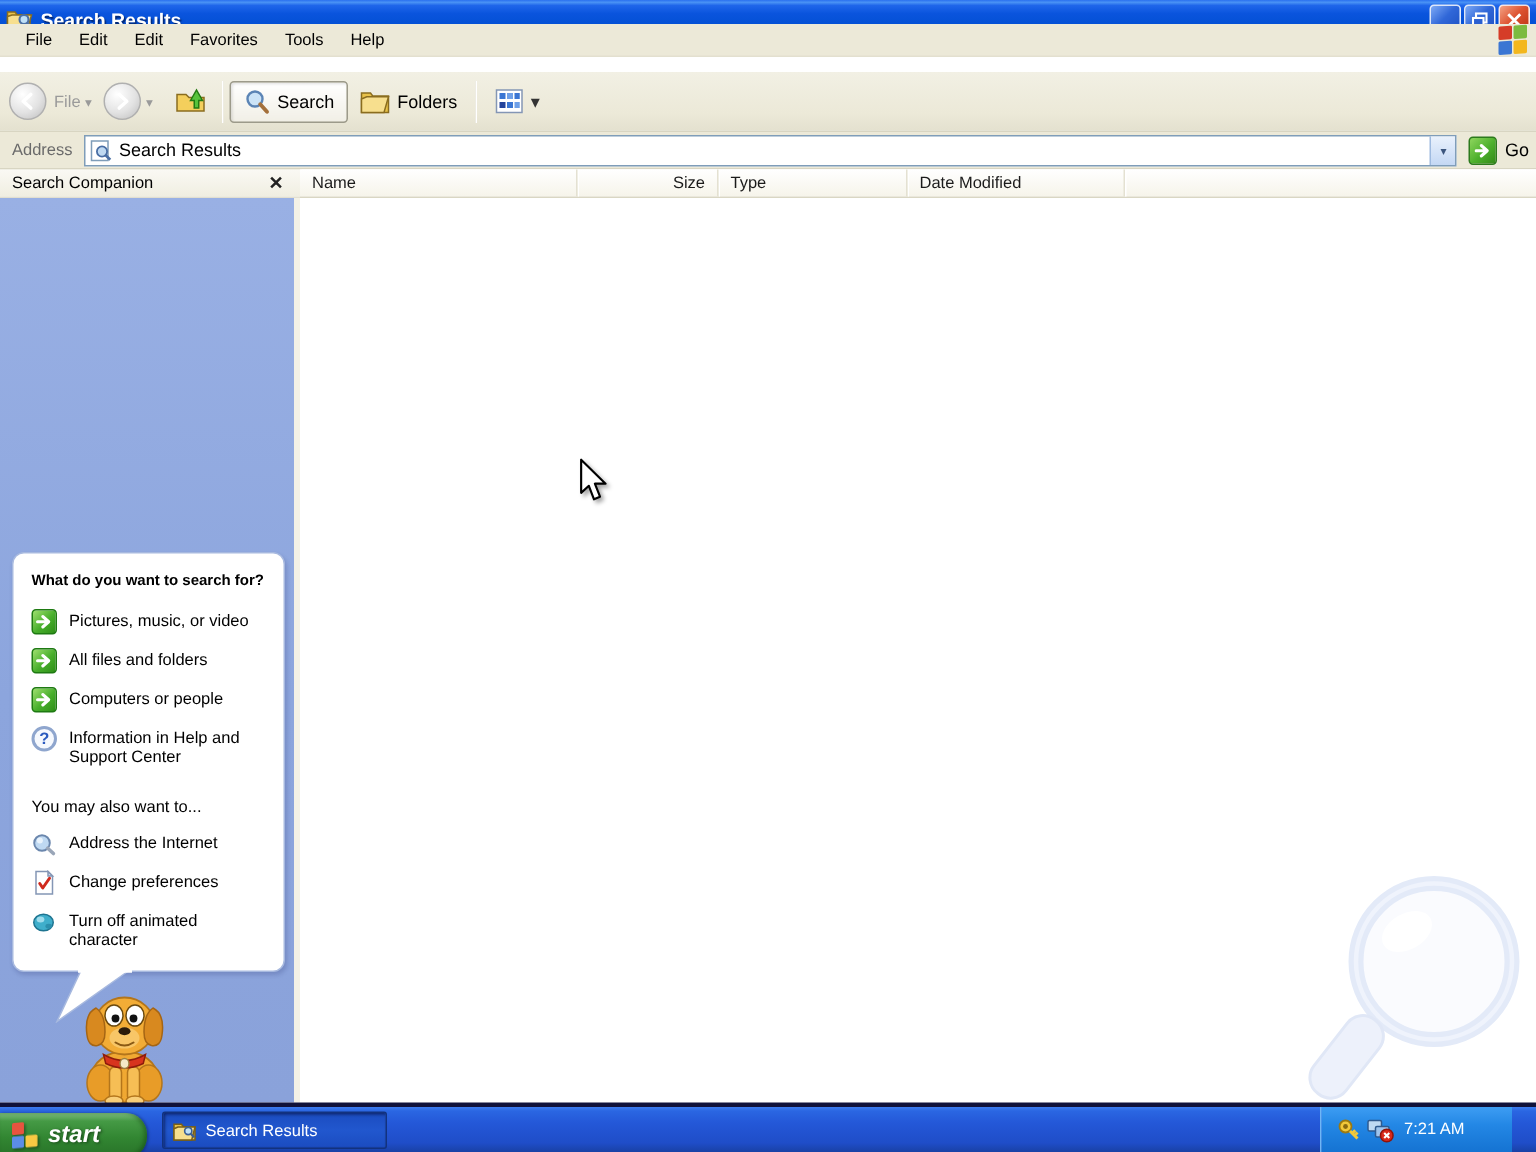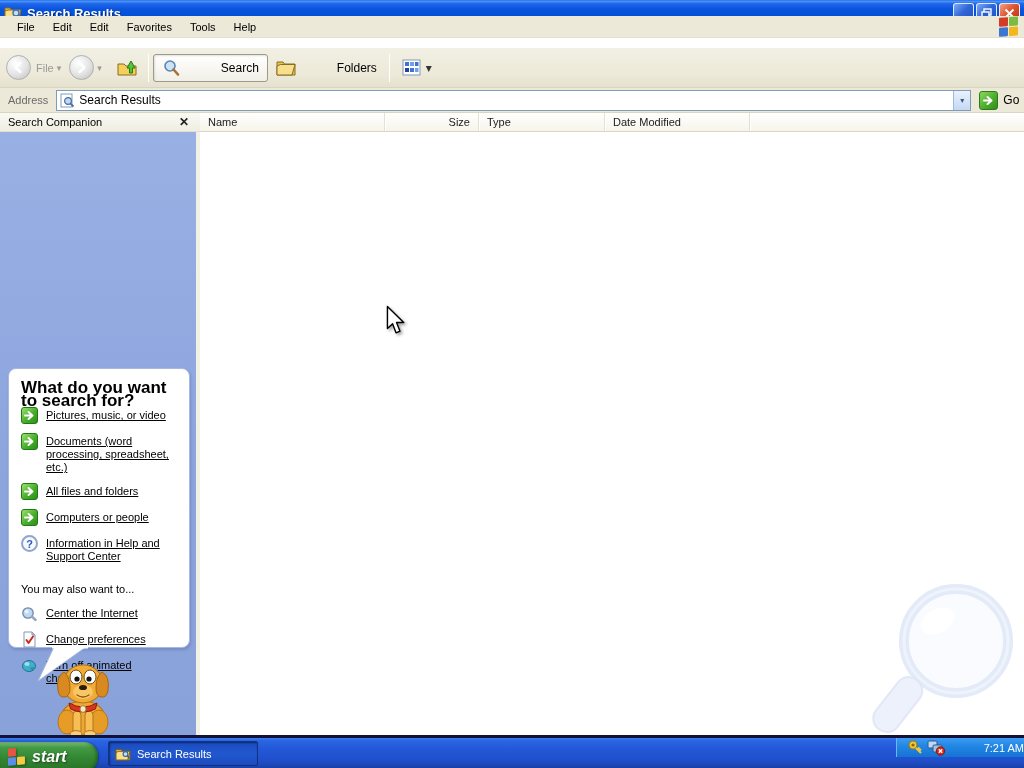--- a/index.html
+++ b/index.html
@@ -34,21 +34,21 @@
     display:flex; align-items:center; }
   .navcircle { width:25px; height:25px; border-radius:50%;
     background:radial-gradient(circle at 35% 30%,#ffffff,#e3e3e3 55%,#bdbdbd 100%);
     border:1px solid #b0b0b0; display:flex; align-items:center; justify-content:center; }
   .back-label { color:#9a9a9a; margin:0 3px 0 5px; }
   .chev { color:#9a9a9a; font-size:9px; margin-right:8px; }
   .tool-sep { width:1px; height:28px; background:#C9C5B2; border-right:1px solid #fff; margin:0 4px; }
   .tool-btn { display:flex; align-items:center; gap:5px; padding:4px 8px; border-radius:3px; }
   .tool-btn.active { background:linear-gradient(180deg,#ffffff,#f1efe6); border:1px solid #9c9a8a;
     box-shadow:inset 1px 1px 2px rgba(0,0,0,.12); }
-  .tool-btn span { font-size:12px;margin-left:36px; }
+  .tool-btn span { font-size:12px; }
 
   
   .addressbar { position:absolute; left:0; top:88px; width:1024px; height:25px; background:#ECE9D8;
     display:flex; align-items:center; border-bottom:1px solid #D8D5C2; }
   .addr-label { color:#6a6a6a; margin:0 8px 0 8px; }
   .addr-combo { position:relative; flex:0 0 auto; width:915px; height:21px; background:#fff;
     border:1px solid #7F9DB9; display:flex; align-items:center; }
   .addr-combo .addr-text { margin-left:4px; font-size:12px; }
   .addr-drop { position:absolute; right:0; top:0; width:17px; height:19px;
     background:linear-gradient(180deg,#E9F1FC,#C4D8F4); border-left:1px solid #9EBADF;
@@ -65,23 +65,23 @@
     display:flex; align-items:center; padding:0 8px; border-bottom:1px solid #E2DFD0; }
   .lp-header .lp-title { flex:1; }
   .lp-close { font-size:12px; font-weight:bold; color:#222; padding:0 3px; }
   .lp-blue { position:relative; height:603px;
     background:linear-gradient(180deg,#99B0E4,#8CA5DD 55%,#8AA2DA); border-right:4px solid #F3F1E6; }
 
   .bubble { position:absolute; left:8px; top:236px; width:182px; height:280px; background:#fff;
     border:1px solid #A7B9DF; border-radius:8px; padding:12px 10px 0 12px;
     box-shadow:1px 2px 3px rgba(20,30,90,.18); }
   .bubble-tail { position:absolute; left:28px; top:514px; }
-  .bubble h3 { font-size:17px; line-height:13px; }
+  .bubble h3 { font-size:10px; line-height:13px; margin-bottom:12px; }
   .opt-row { display:flex; gap:8px; margin-bottom:9px; align-items:flex-start; }
-  .opt-row .txt { line-height:13px; padding-top:2px;text-decoration:underline; }
+  .opt-row .txt { line-height:13px; padding-top:2px; }
   .icon17 { width:17px; height:17px; flex:0 0 auto; }
   .green-arrow { border-radius:3px; border:1px solid #1E7A12;
     background:linear-gradient(135deg,#9FE06F,#47AE2B 55%,#2E8F17);
     color:#fff; font-weight:bold; display:flex; align-items:center; justify-content:center; font-size:11px; }
   .help-circle { border-radius:50%; border:2px solid #8FA6CE; background:#F6F9FE; color:#2C5BBF;
     font-weight:bold; display:flex; align-items:center; justify-content:center; font-size:11px; }
   .also-heading { margin:20px 0 10px 0; }
 
   .dog { position:absolute; left:40px; top:524px; }
 
@@ -108,23 +108,23 @@
     box-shadow:inset -2px 0 3px rgba(0,40,0,.35), 1px 0 2px rgba(0,0,0,.3); }
   .startbtn .start-label { color:#fff; font-weight:bold; font-style:italic; font-size:16px;
     text-shadow:1px 1px 2px #1c4a1c; }
   .startflag { width:18px; height:18px; display:grid; grid-template-columns:8px 8px;
     grid-template-rows:8px 8px; gap:1px; transform:skewY(-5deg); filter:drop-shadow(1px 1px 1px rgba(0,0,0,.4)); }
   .startflag div { border-radius:1px; }
   .taskbtn { position:absolute; left:108px; top:3px; width:150px; height:25px; border-radius:2px;
     background:linear-gradient(180deg,#1B4CC0,#2157CE 50%,#1B4CC0); border:1px solid #12327e;
     box-shadow:inset 1px 1px 2px rgba(0,0,30,.5); display:flex; align-items:center; gap:6px; padding-left:6px; }
   .taskbtn span { color:#fff; font-size:11px; }
-  .tray { position:absolute; right:0; top:0; width:128px; height:19px;
+  .tray { position:absolute; right:16px; top:0; width:128px; height:30px;
     background:linear-gradient(180deg,#3D9DF3 0%,#2387E5 40%,#1573D2 100%);
-    border-left:1px solid #6FB6F5; display:flex; align-items:center;justify-content:space-between; }
+    border-left:1px solid #6FB6F5; display:flex; align-items:center; }
   .tray .clock { color:#fff; font-size:11px; margin-left:6px; }
   .tray-icons { display:flex; gap:3px; margin-left:10px; }
 
   .cursor { position:absolute; left:386px; top:305px; pointer-events:none;
     filter:drop-shadow(2px 2px 1.5px rgba(0,0,0,.35)); }
 </style>
 </head>
 <body>
 
 <div id="screen">
@@ -259,28 +259,20 @@
 
           <div class="opt-row">
             <div class="icon17 green-arrow">
               <svg width="11" height="11" viewBox="0 0 11 11">
                   <path d="M1 5.5 h6 M4.5 2 L8.5 5.5 L4.5 9" stroke="#fff" stroke-width="2" fill="none" stroke-linecap="round" stroke-linejoin="round"></path>
                 </svg>
             </div>
             <span class="txt">Pictures, music, or video</span>
           </div>
 
-          <div class="opt-row">
-            <div class="icon17 green-arrow">
-              <svg width="11" height="11" viewBox="0 0 11 11">
-                  <path d="M1 5.5 h6 M4.5 2 L8.5 5.5 L4.5 9" stroke="#fff" stroke-width="2" fill="none" stroke-linecap="round" stroke-linejoin="round"></path>
-                </svg>
-            </div>
-            <span class="txt">Documents (word processing, spreadsheet, etc.)</span>
-          </div>
 
           <div class="opt-row">
             <div class="icon17 green-arrow">
               <svg width="11" height="11" viewBox="0 0 11 11">
                   <path d="M1 5.5 h6 M4.5 2 L8.5 5.5 L4.5 9" stroke="#fff" stroke-width="2" fill="none" stroke-linecap="round" stroke-linejoin="round"></path>
                 </svg>
             </div>
             <span class="txt">All files and folders</span>
           </div>
 
@@ -301,21 +293,21 @@
           </div>
 
           <div class="also-heading">You may also want to...</div>
 
           <div class="opt-row">
             <svg class="icon17" viewBox="0 0 17 17">
               <circle cx="7" cy="8" r="5.2" fill="#BFD9F2" stroke="#6B87AD" stroke-width="1.3"></circle>
               <circle cx="5.6" cy="6.4" r="2" fill="#E9F3FC"></circle>
               <line x1="10.8" y1="11.5" x2="14.6" y2="15" stroke="#9AA6B8" stroke-width="2.4" stroke-linecap="round"></line>
             </svg>
-            <span class="txt">Center the Internet</span>
+            <span class="txt">Address the Internet</span>
           </div>
 
           <div class="opt-row">
             <svg class="icon17" viewBox="0 0 17 17">
               <path d="M3 1 h8 l3 3 v12 H3 Z" fill="#fff" stroke="#8496B5"></path>
               <path d="M11 1 l3 3 h-3 Z" fill="#D7E2F2" stroke="#8496B5"></path>
               <path d="M5.5 9 L7.5 12 L12 5.5" stroke="#D02A1E" stroke-width="2" fill="none" stroke-linecap="round" stroke-linejoin="round"></path>
             </svg>
             <span class="txt">Change preferences</span>
           </div>

